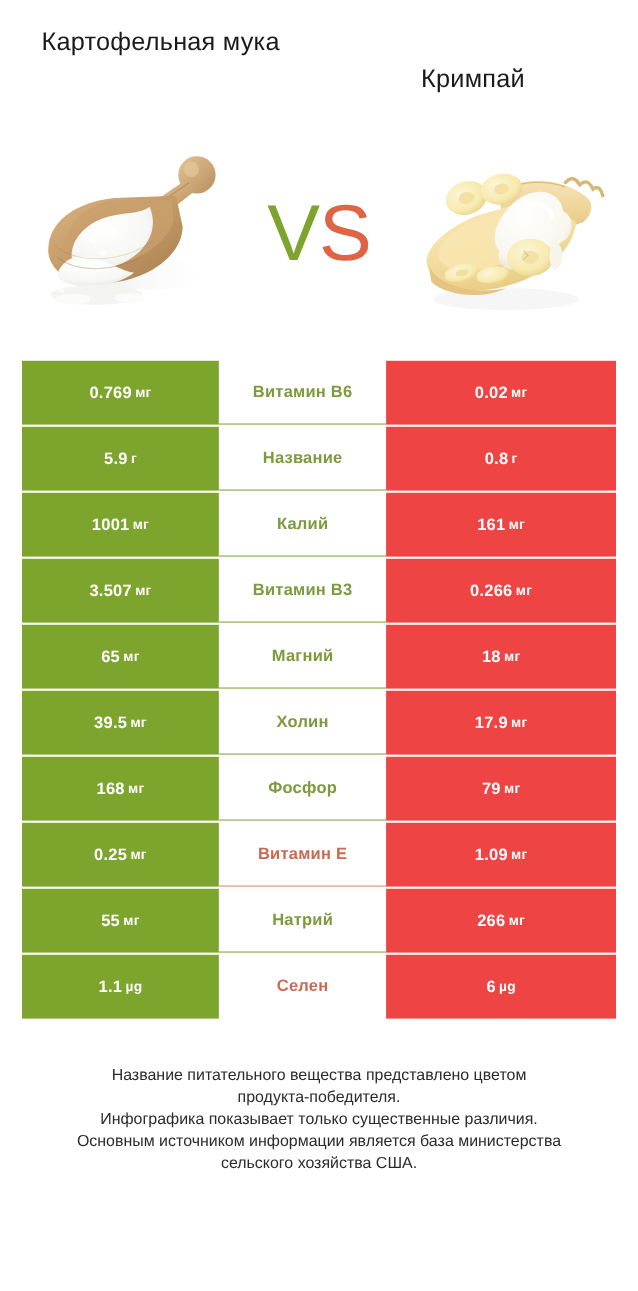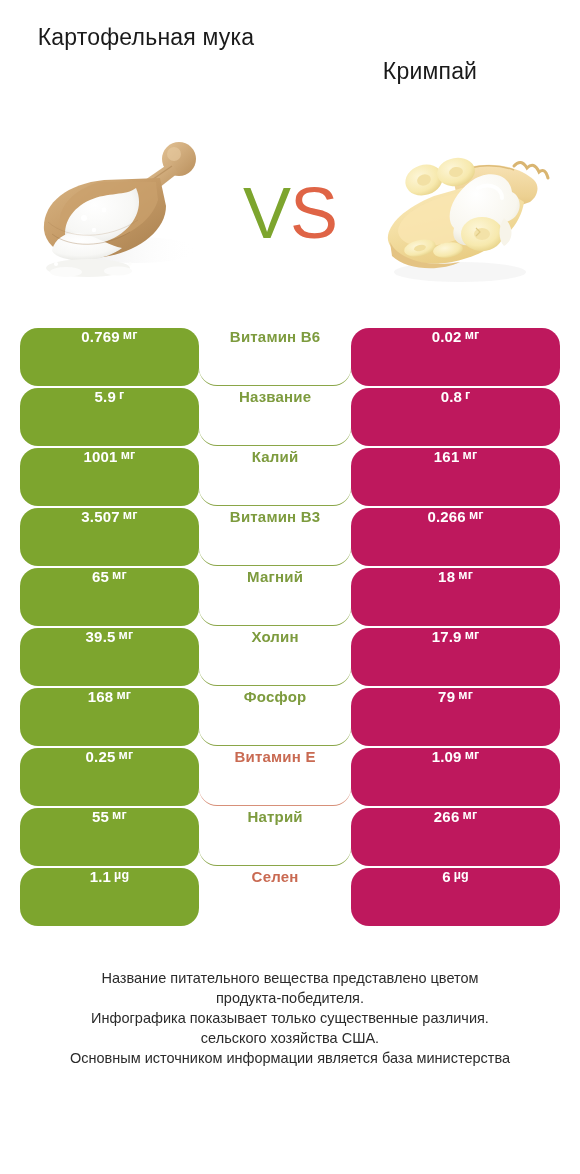--- a/index.html
+++ b/index.html
@@ -76,36 +76,35 @@
     box-sizing: border-box;
   }
   .row {
     display: flex;
     height: 58px;
     margin-bottom: 2px;
     align-items: stretch;
   }
   .cell {
     display: flex;
-    align-items: flex-start;
+    align-items: center;
     justify-content: center;
     box-sizing: border-box;
     font-size: 15px;
     letter-spacing: 0.2px;
-    border-radius: 18px;
   }
   .cell-left {
     width: 180px;
     background: #7DA52E;
     color: #ffffff;
     font-weight: 700;
   }
   .cell-right {
     width: 210px;
-    background: #be185d;
+    background: #ef4444;
     color: #ffffff;
     font-weight: 700;
   }
   .cell-mid {
     width: 153px;
     background: #ffffff;
     font-weight: 700;
     font-size: 15px;
     border-bottom: 1px solid transparent;
   }
@@ -392,15 +391,15 @@
         <span class="unit">µg</span>
     </div>
   </div>
 
 </div>
 
 <div class="footer">
   <p>Название питательного вещества представлено цветом</p>
   <p>продукта-победителя.</p>
   <p>Инфографика показывает только существенные различия.</p>
+  <p>Основным источником информации является база министерства</p>
   <p>сельского хозяйства США.</p>
-  <p>Основным источником информации является база министерства</p>
 </div>
 
 </body></html>

